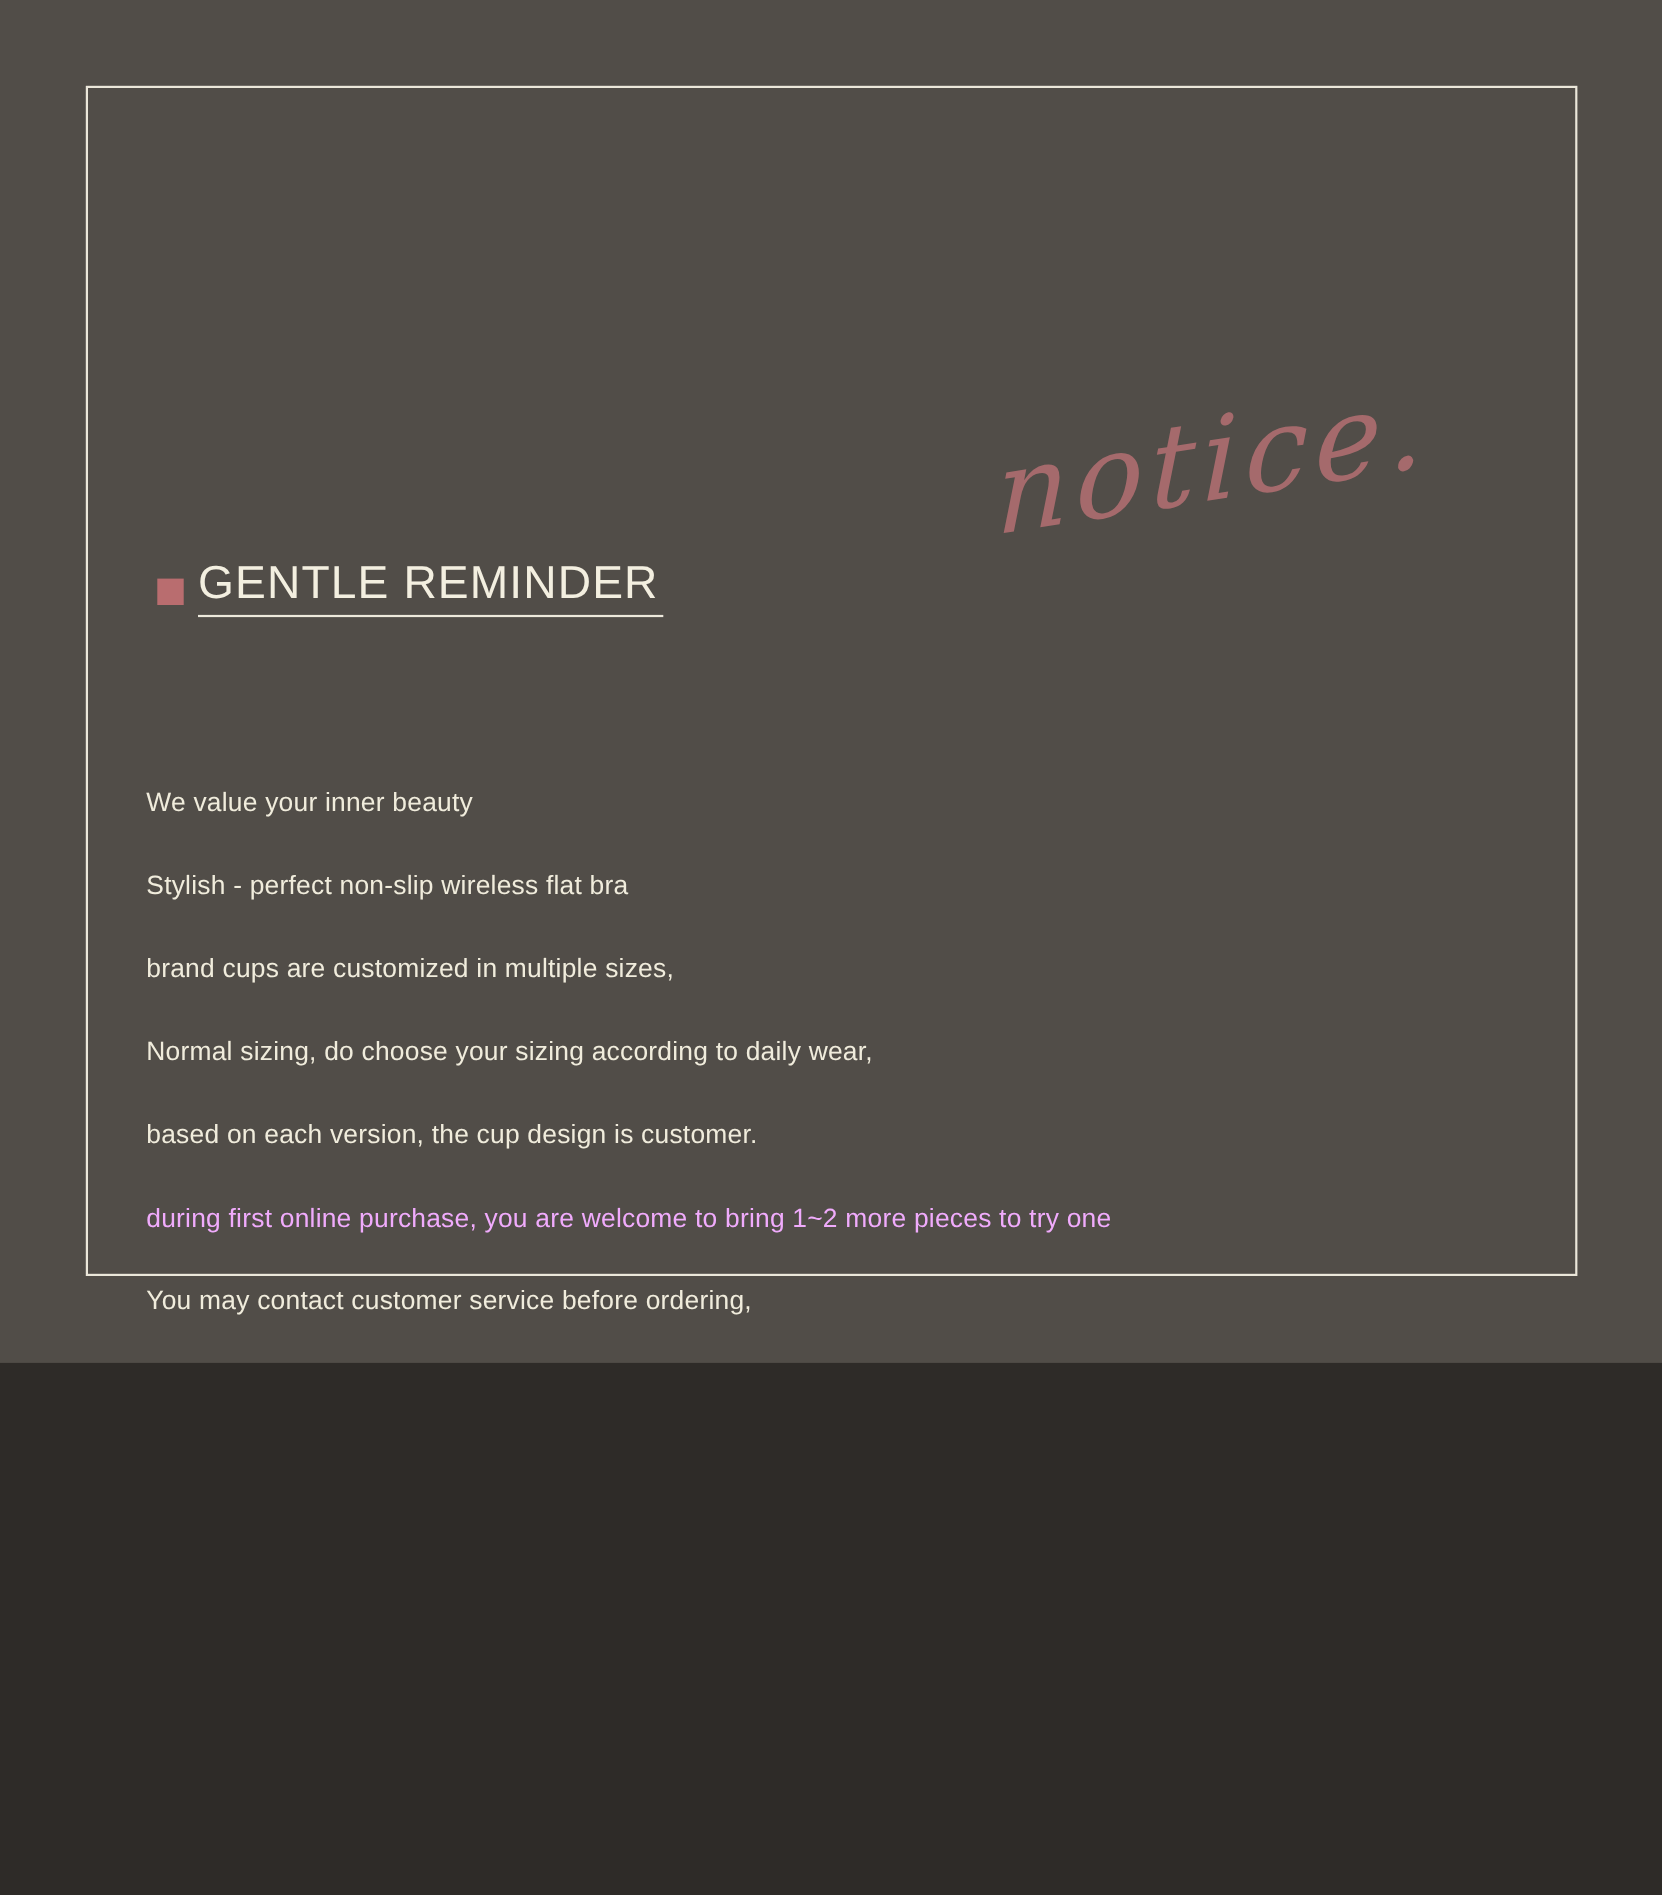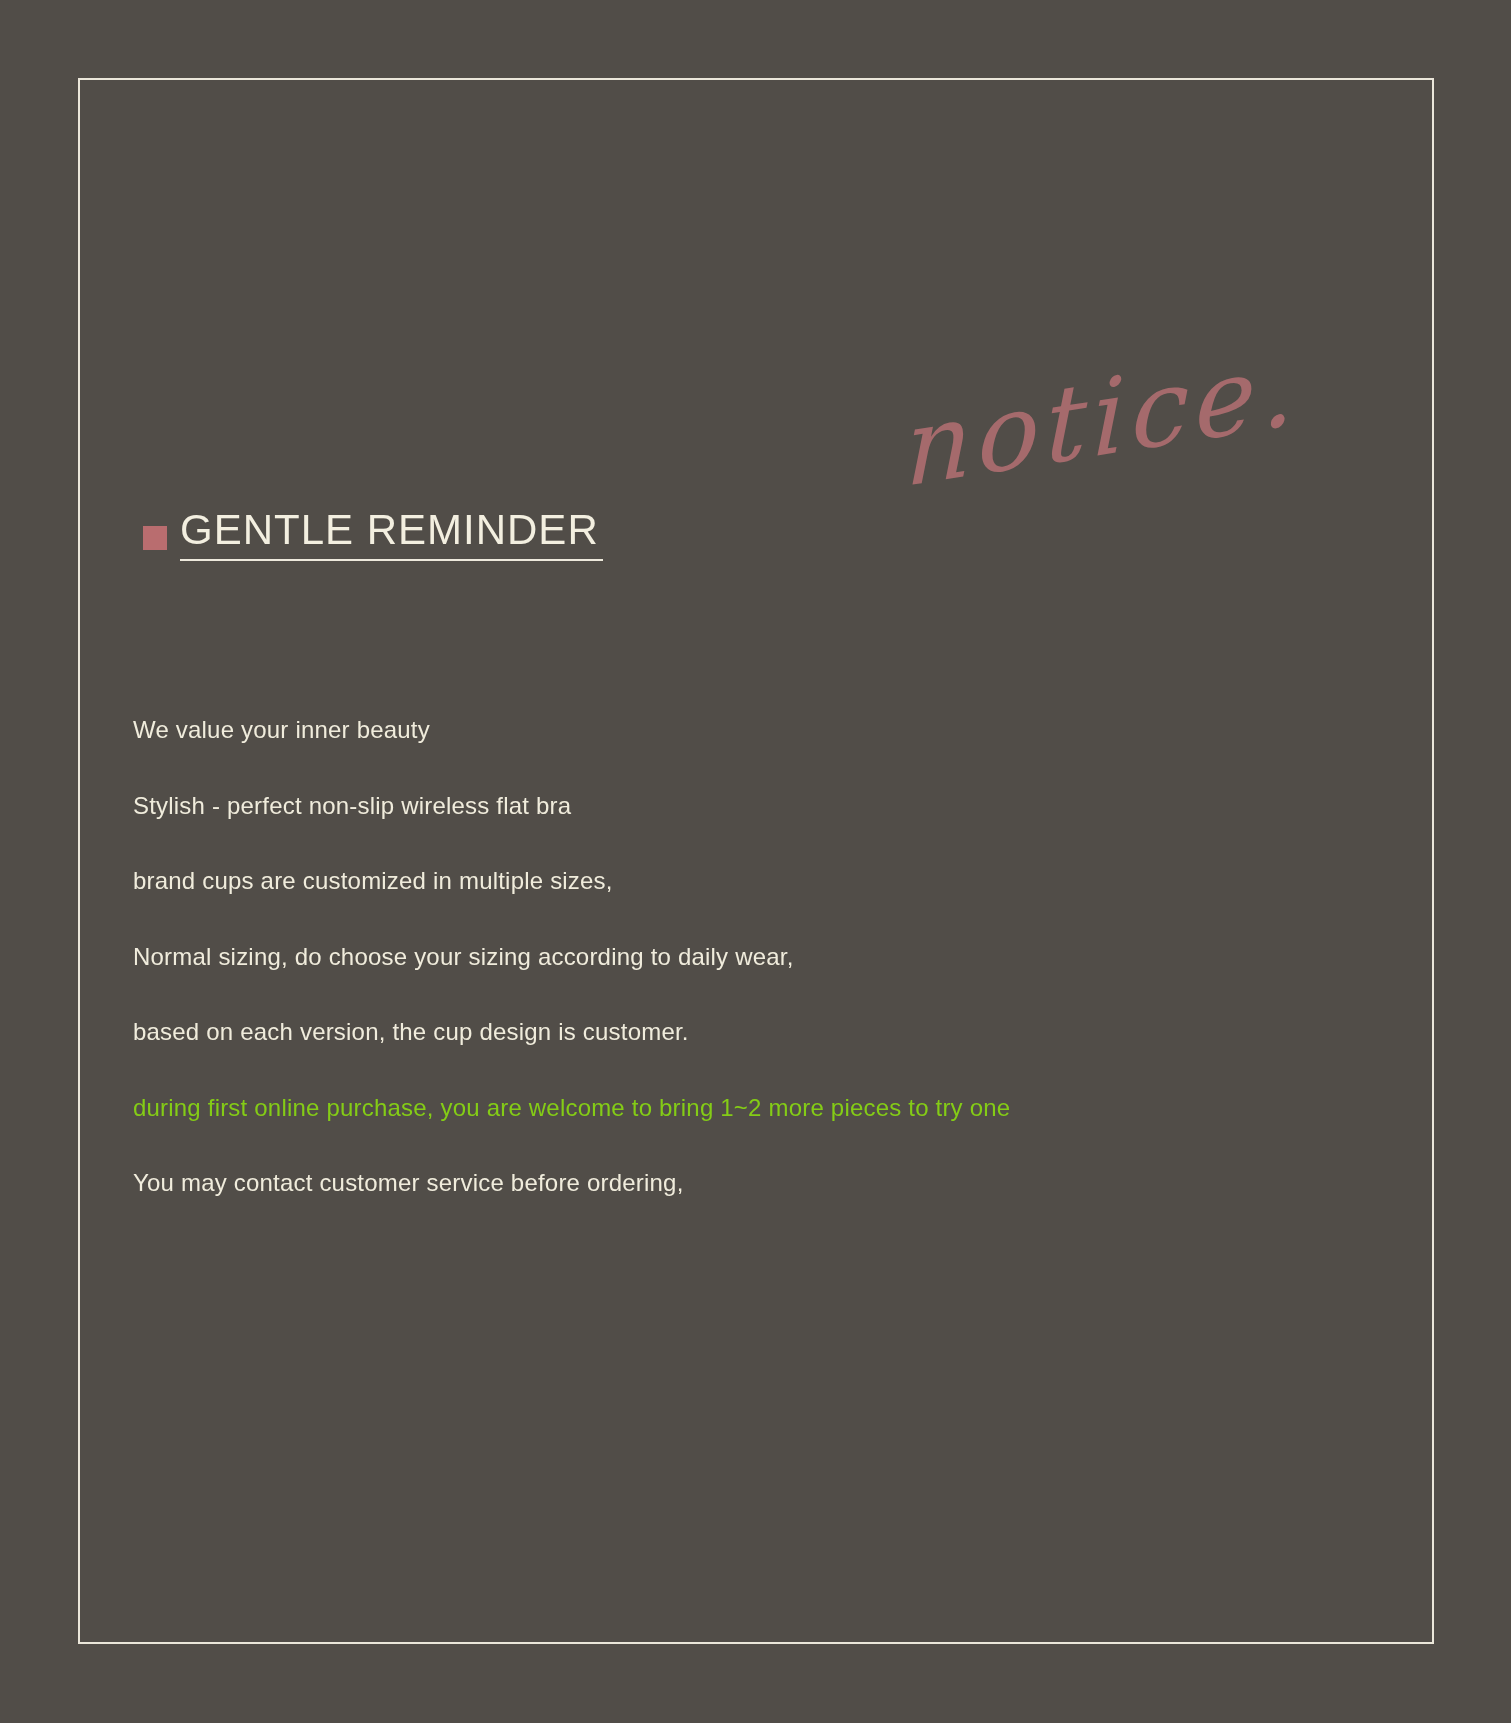--- a/index.html
+++ b/index.html
@@ -3,21 +3,21 @@
 <meta charset="utf-8">
 <style>
   html, body {
     margin: 0;
     padding: 0;
     background: #2e2b28;
   }
   .canvas {
     position: relative;
     width: 1511px;
-    height: 1723px;
+    height: 1239px;
     background: #514d48;
     overflow: hidden;
     font-family: "Liberation Sans", sans-serif;
   }
   .frame {
     position: absolute;
     left: 78px;
     top: 78px;
     right: 77px;
     bottom: 79px;
@@ -75,21 +75,21 @@
     margin: 0;
     height: 75.5px;
     line-height: 75.5px;
     font-size: 24px;
     font-weight: 400;
     letter-spacing: 0.2px;
     color: #f0ecdc;
     white-space: nowrap;
   }
   .body-text p.rose {
-    color: #84cc16;
+    color: #f0abfc;
   }
 </style>
 </head>
 <body>
 
 <div class="canvas">
 
   <div class="frame"></div>
 
   <div class="header-row">

